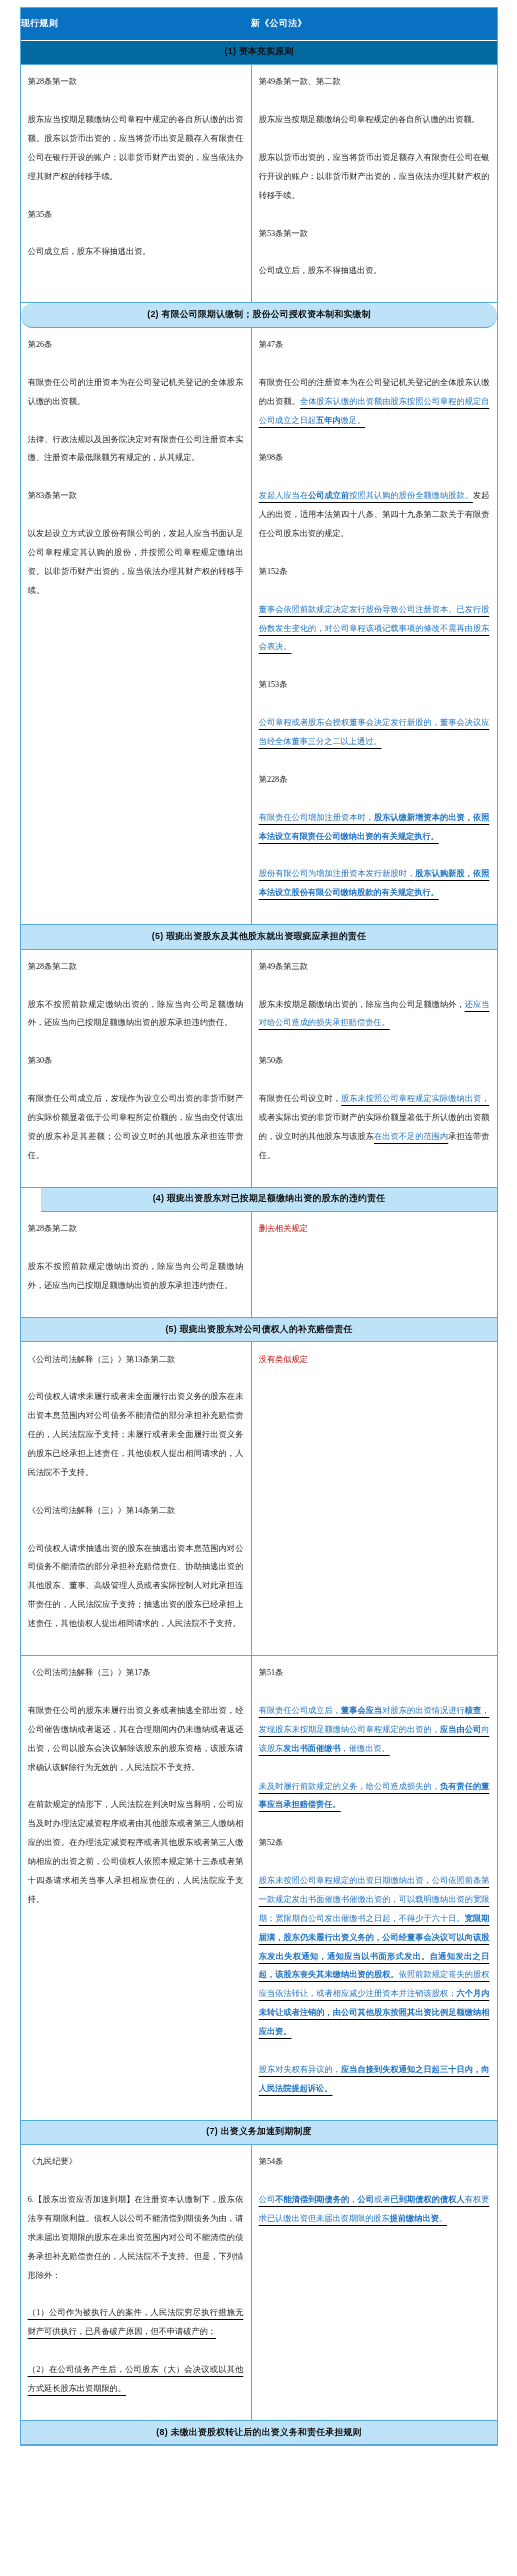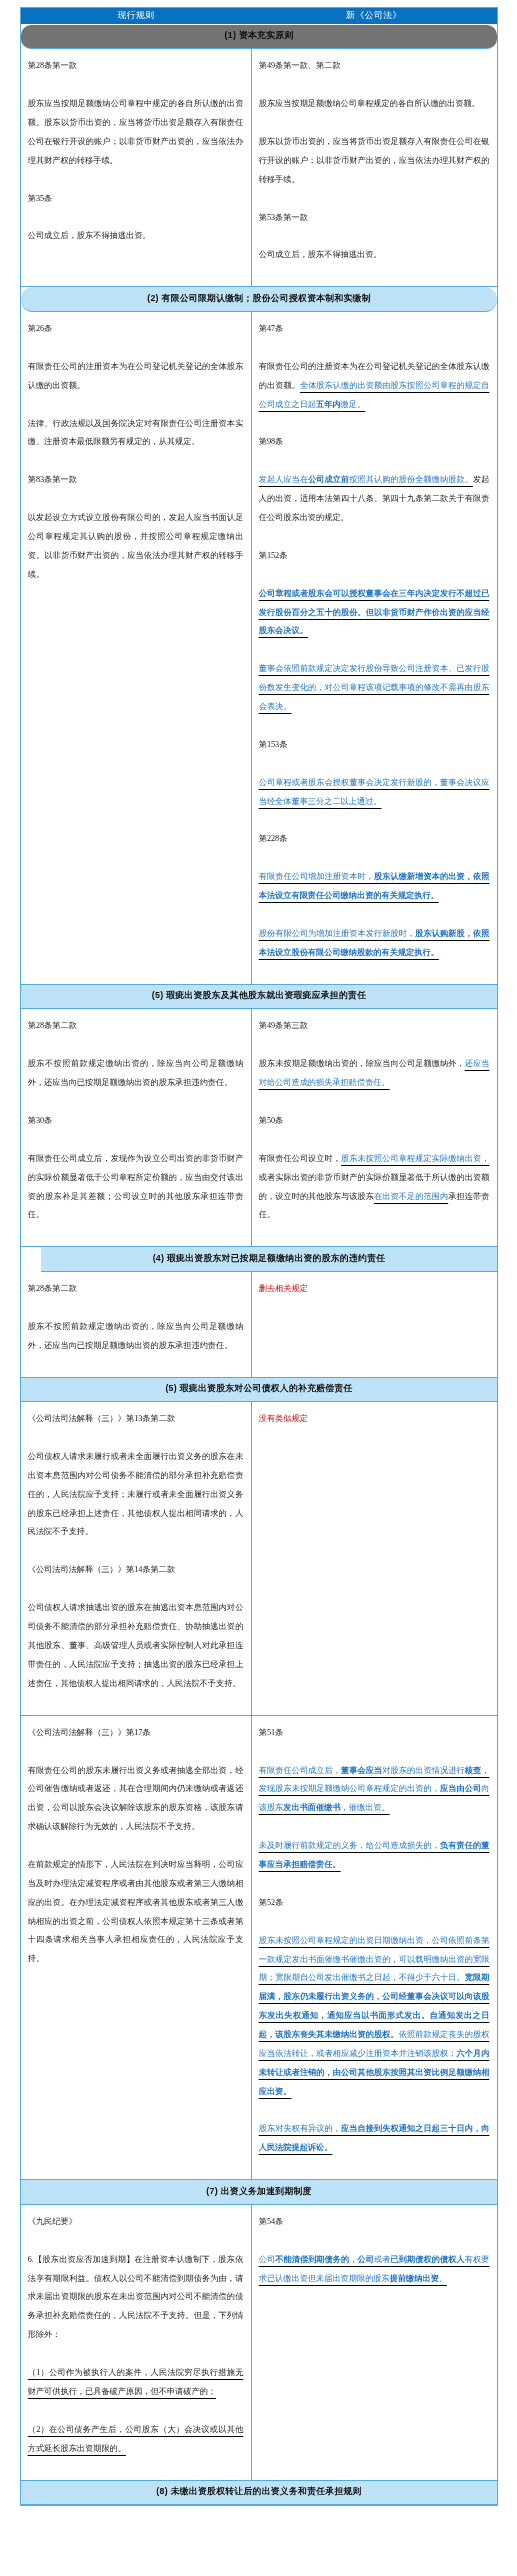--- a/index.html
+++ b/index.html
@@ -1,41 +1,41 @@
 <!DOCTYPE html>
 <html style="font-size:8.2px"><head>
 <meta charset="utf-8">
 <style>
   html,body{margin:0;padding:0;background:#ffffff;}
   body{width:518px;font-family:"Liberation Sans","DejaVu Sans",sans-serif;-webkit-font-smoothing:antialiased;}
   *{box-sizing:border-box;}
   .cmp-table{margin:6.7px 0 31px 20px;width:478px;border:0.5px solid #54ABDF;background:#fff;}
   .thead{display:grid;grid-template-columns:230px 1fr;border-bottom:1px solid #ffffff;}
-  .th{color:#ffffff;font-weight:normal;font-size:8.8px;text-align:center;padding:2px 0;letter-spacing:0.5px;}
+  .th{color:#ffffff;font-weight:bold;font-size:8.8px;padding:10px 0;letter-spacing:0.5px;}
   .sec-header{text-align:center;font-weight:bold;font-size:8.8px;color:#0d0d0d;padding:5.7px 0;border-bottom:0.5px solid #54ABDF;letter-spacing:0.3px;}
   .sec-row{display:grid;grid-template-columns:230px 1fr;border-bottom:0.5px solid #54ABDF;}
   .sec-row:last-child{border-bottom:none;}
   .cell{padding:8.2px 7.7px 2.1px 6.7px;font-size:8.2px;line-height:2.3;color:#1a1a1a;text-align:justify;}
   .cell + .cell{border-left:0.5px solid #54ABDF;}
   .blk{margin:0 0 19px 0;font-family:Liberation Serif, serif;}
   .blue{color:#2173C2;}
   .bold{font-weight:bold;}
   .u{text-decoration:underline;text-decoration-color:#000;text-decoration-thickness:1px;text-underline-offset:3.6px;}
   .red{color:#C00000;}
 </style>
 </head>
 <body>
 
 <div class="cmp-table">
   <div class="thead" style="background: rgb(9, 113, 194);">
     <div class="th">现行规则</div>
     <div class="th">新《公司法》</div>
   </div>
   <div id="tbody">
-      <div class="sec-header" style="background: #737373; border-radius: 10px;">(1) 资本充实原则</div>
+      <div class="sec-header" style="background: #0369a1;">(1) 资本充实原则</div>
       <div class="sec-row">
         <div class="cell">
           <div class="blk">第28条第一款</div>
           <div class="blk"><span>股东应当按期足额缴纳公司章程中规定的各自所认缴的出资额。股东以货币出资的，应当将货币出资足额存入有限责任公司在银行开设的账户；以非货币财产出资的，应当依法办理其财产权的转移手续。</span></div>
           <div class="blk">第35条</div>
           <div class="blk"><span>公司成立后，股东不得抽逃出资。</span></div>
         </div>
         <div class="cell">
           <div class="blk">第49条第一款、第二款</div>
           <div class="blk"><span>股东应当按期足额缴纳公司章程规定的各自所认缴的出资额。</span></div>
@@ -52,21 +52,20 @@
           <div class="blk"><span>法律、行政法规以及国务院决定对有限责任公司注册资本实缴、注册资本最低限额另有规定的，从其规定。</span></div>
           <div class="blk">第83条第一款</div>
           <div class="blk"><span>以发起设立方式设立股份有限公司的，发起人应当书面认足公司章程规定其认购的股份，并按照公司章程规定缴纳出资。以非货币财产出资的，应当依法办理其财产权的转移手续。</span></div>
         </div>
         <div class="cell">
           <div class="blk">第47条</div>
           <div class="blk"><span>有限责任公司的注册资本为在公司登记机关登记的全体股东认缴的出资额。</span><span class="blue u">全体股东认缴的出资额由股东按照公司章程的规定自公司成立之日起</span><span class="blue bold u">五年内</span><span class="blue u">缴足。</span></div>
           <div class="blk">第98条</div>
           <div class="blk"><span class="blue u">发起人应当在</span><span class="blue bold u">公司成立前</span><span class="blue u">按照其认购的股份全额缴纳股款。</span><span>发起人的出资，适用本法第四十八条、第四十九条第二款关于有限责任公司股东出资的规定。</span></div>
           <div class="blk">第152条</div>
-          <div class="blk"><span class="blue bold u">公司章程或者股东会可以授权董事会在三年内决定发行不超过已发行股份百分之五十的股份。但以非货币财产作价出资的应当经股东会决议。</span></div>
           <div class="blk"><span class="blue u">董事会依照前款规定决定发行股份导致公司注册资本、已发行股份数发生变化的，对公司章程该项记载事项的修改不需再由股东会表决。</span></div>
           <div class="blk">第153条</div>
           <div class="blk"><span class="blue u">公司章程或者股东会授权董事会决定发行新股的，董事会决议应当经全体董事三分之二以上通过。</span></div>
           <div class="blk">第228条</div>
           <div class="blk"><span class="blue u">有限责任公司增加注册资本时，</span><span class="blue bold u">股东认缴新增资本的出资，依照本法设立有限责任公司缴纳出资的有关规定执行。</span></div>
           <div class="blk"><span class="blue u">股份有限公司为增加注册资本发行新股时，</span><span class="blue bold u">股东认购新股，依照本法设立股份有限公司缴纳股款的有关规定执行。</span></div>
         </div>
       </div>
       <div class="sec-header" style="background: rgb(190, 227, 248);">(5) 瑕疵出资股东及其他股东就出资瑕疵应承担的责任</div>
       <div class="sec-row">

